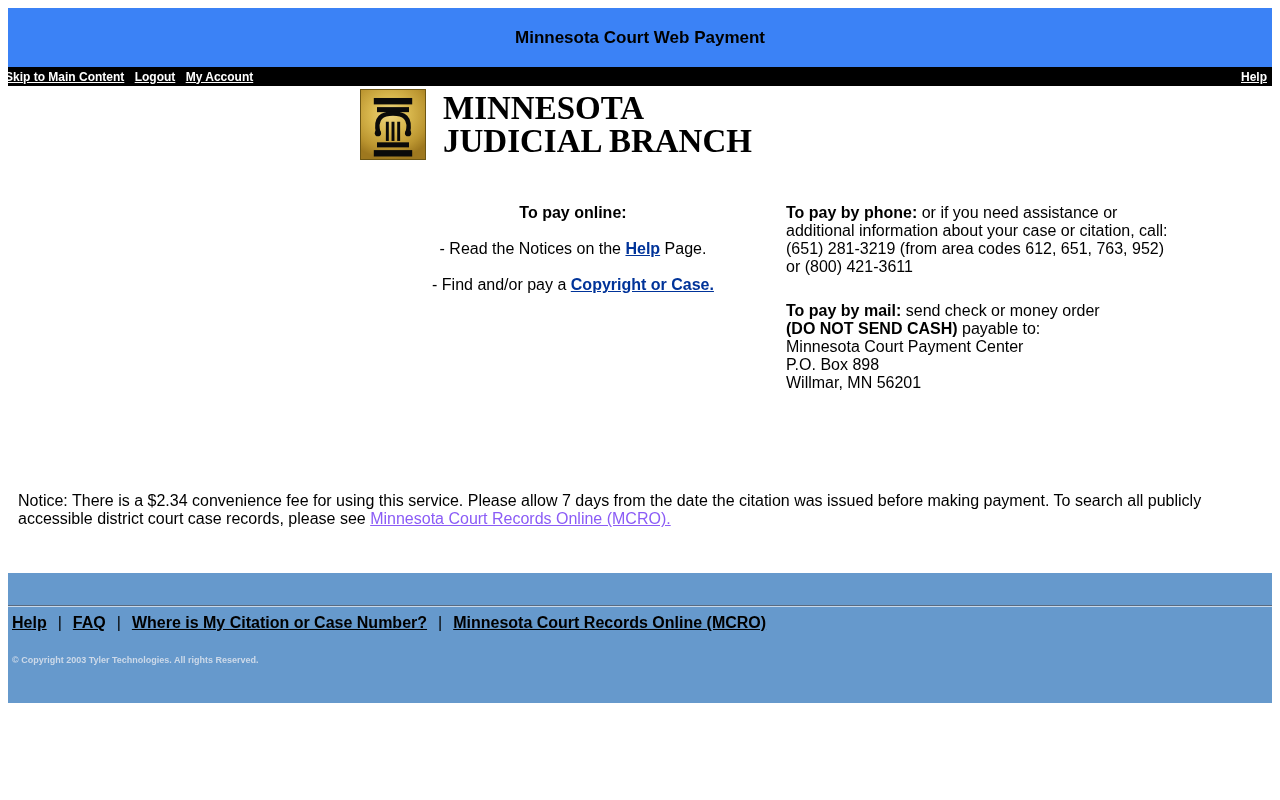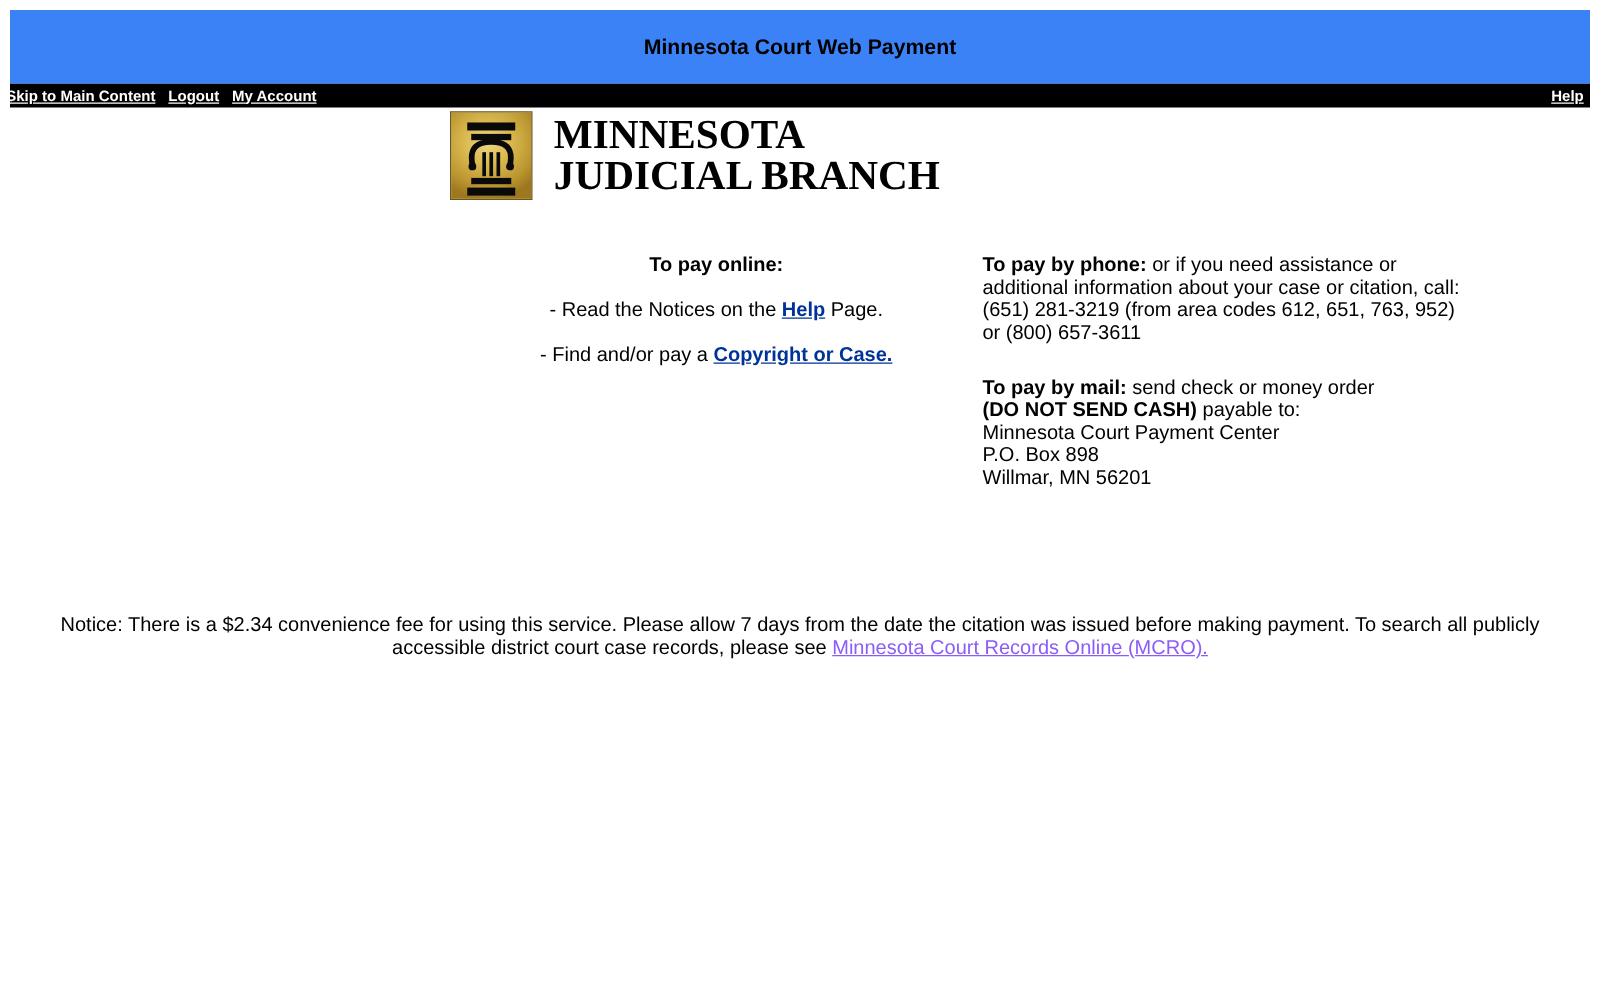--- a/index.html
+++ b/index.html
@@ -70,21 +70,21 @@
 
   a.navy {
     color: #003399;
     font-weight: bold;
     text-decoration: underline;
     cursor: pointer;
   }
   a.blue { color: #8b5cf6; text-decoration: underline; cursor: pointer; margin-top: 21px; }
 
   
-  .notice  { text-align: center; margin: 100px 10px 0; line-height: 18px; }
+  .notice  { text-align: left; margin: 100px 10px 0; line-height: 18px; }
   .maint   { text-align: center; margin: 54px 10px 0;  line-height: 18px; }
 
   
   .footer {
     background: #6699cc;
     margin: 45px -8px 0;
     padding: 32px 0 38px;
   }
   .footer hr {
     border: 0;
@@ -151,28 +151,35 @@
     <div class="columns">
       <div class="col-left">
         <p class="head">To pay online:</p>
         <p><span>- Read the Notices on the </span><a class="navy">Help</a><span> Page.</span></p>
         <p><span>- Find and/or pay a </span><a class="navy">Copyright or Case.</a></p>
       </div>
       <div class="col-right">
         <p class="preline"><b>To pay by phone:</b><span> or if you need assistance or
 additional information about your case or citation, call:
 (651) 281-3219 (from area codes 612, 651, 763, 952)
-or (800) 657-3611</span></p>
+or (800) 421-3611</span></p>
         <p class="preline mail-para"><b>To pay by mail:</b><span> send check or money order
 </span><b>(DO NOT SEND CASH)</b><span> payable to:
 Minnesota Court Payment Center
 P.O. Box 898
 Willmar, MN 56201</span></p>
       </div>
     </div>
   </div>
 
   <p class="notice preline"><span>Notice: There is a $2.34 convenience fee for using this service. Please allow 7 days from the date the citation was issued before making payment. To search all publicly
 accessible district court case records, please see </span><a class="blue">Minnesota Court Records Online (MCRO).</a></p>
 
 
+  <div class="footer">
+    <hr>
+    <div class="footer-links">
+      <a>Help</a><span class="sep">|</span><a>FAQ</a><span class="sep">|</span><a>Where is My Citation or Case Number?</a><span class="sep">|</span><a>Minnesota Court Records Online (MCRO)</a>
+    </div>
+    <div class="copyright">© Copyright 2003 Tyler Technologies. All rights Reserved.</div>
+  </div>
 
 </div>
 
 </body></html>

